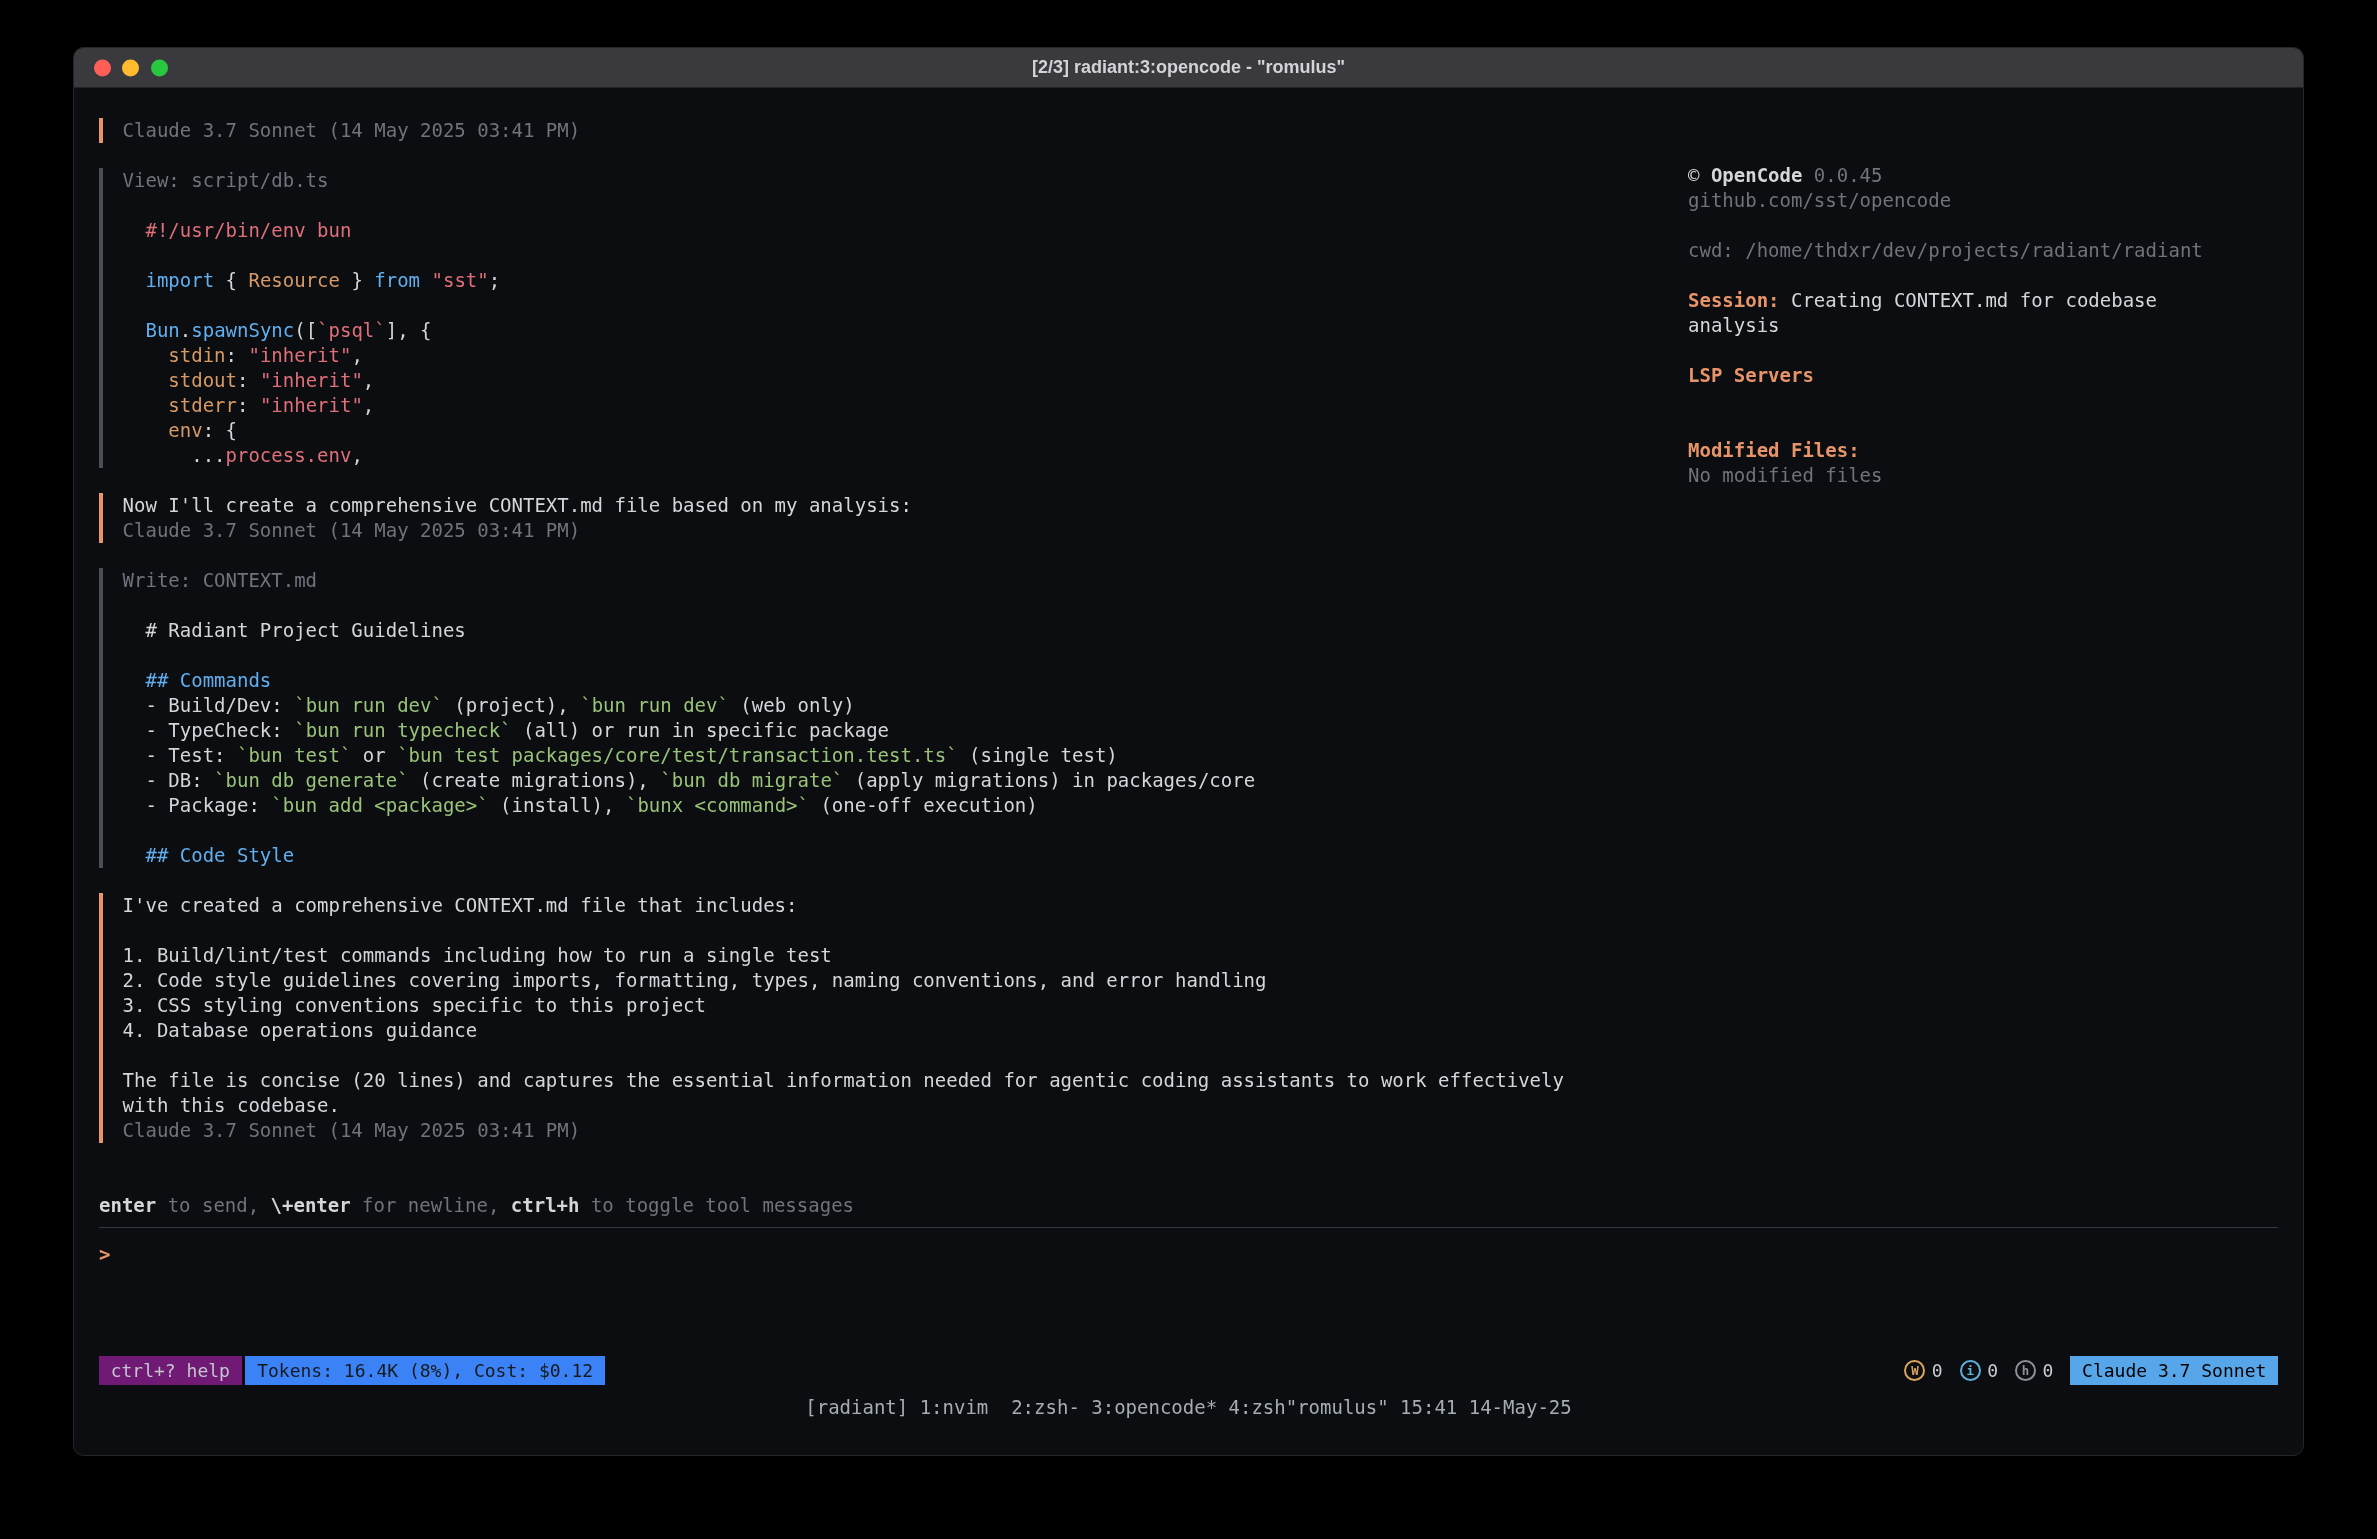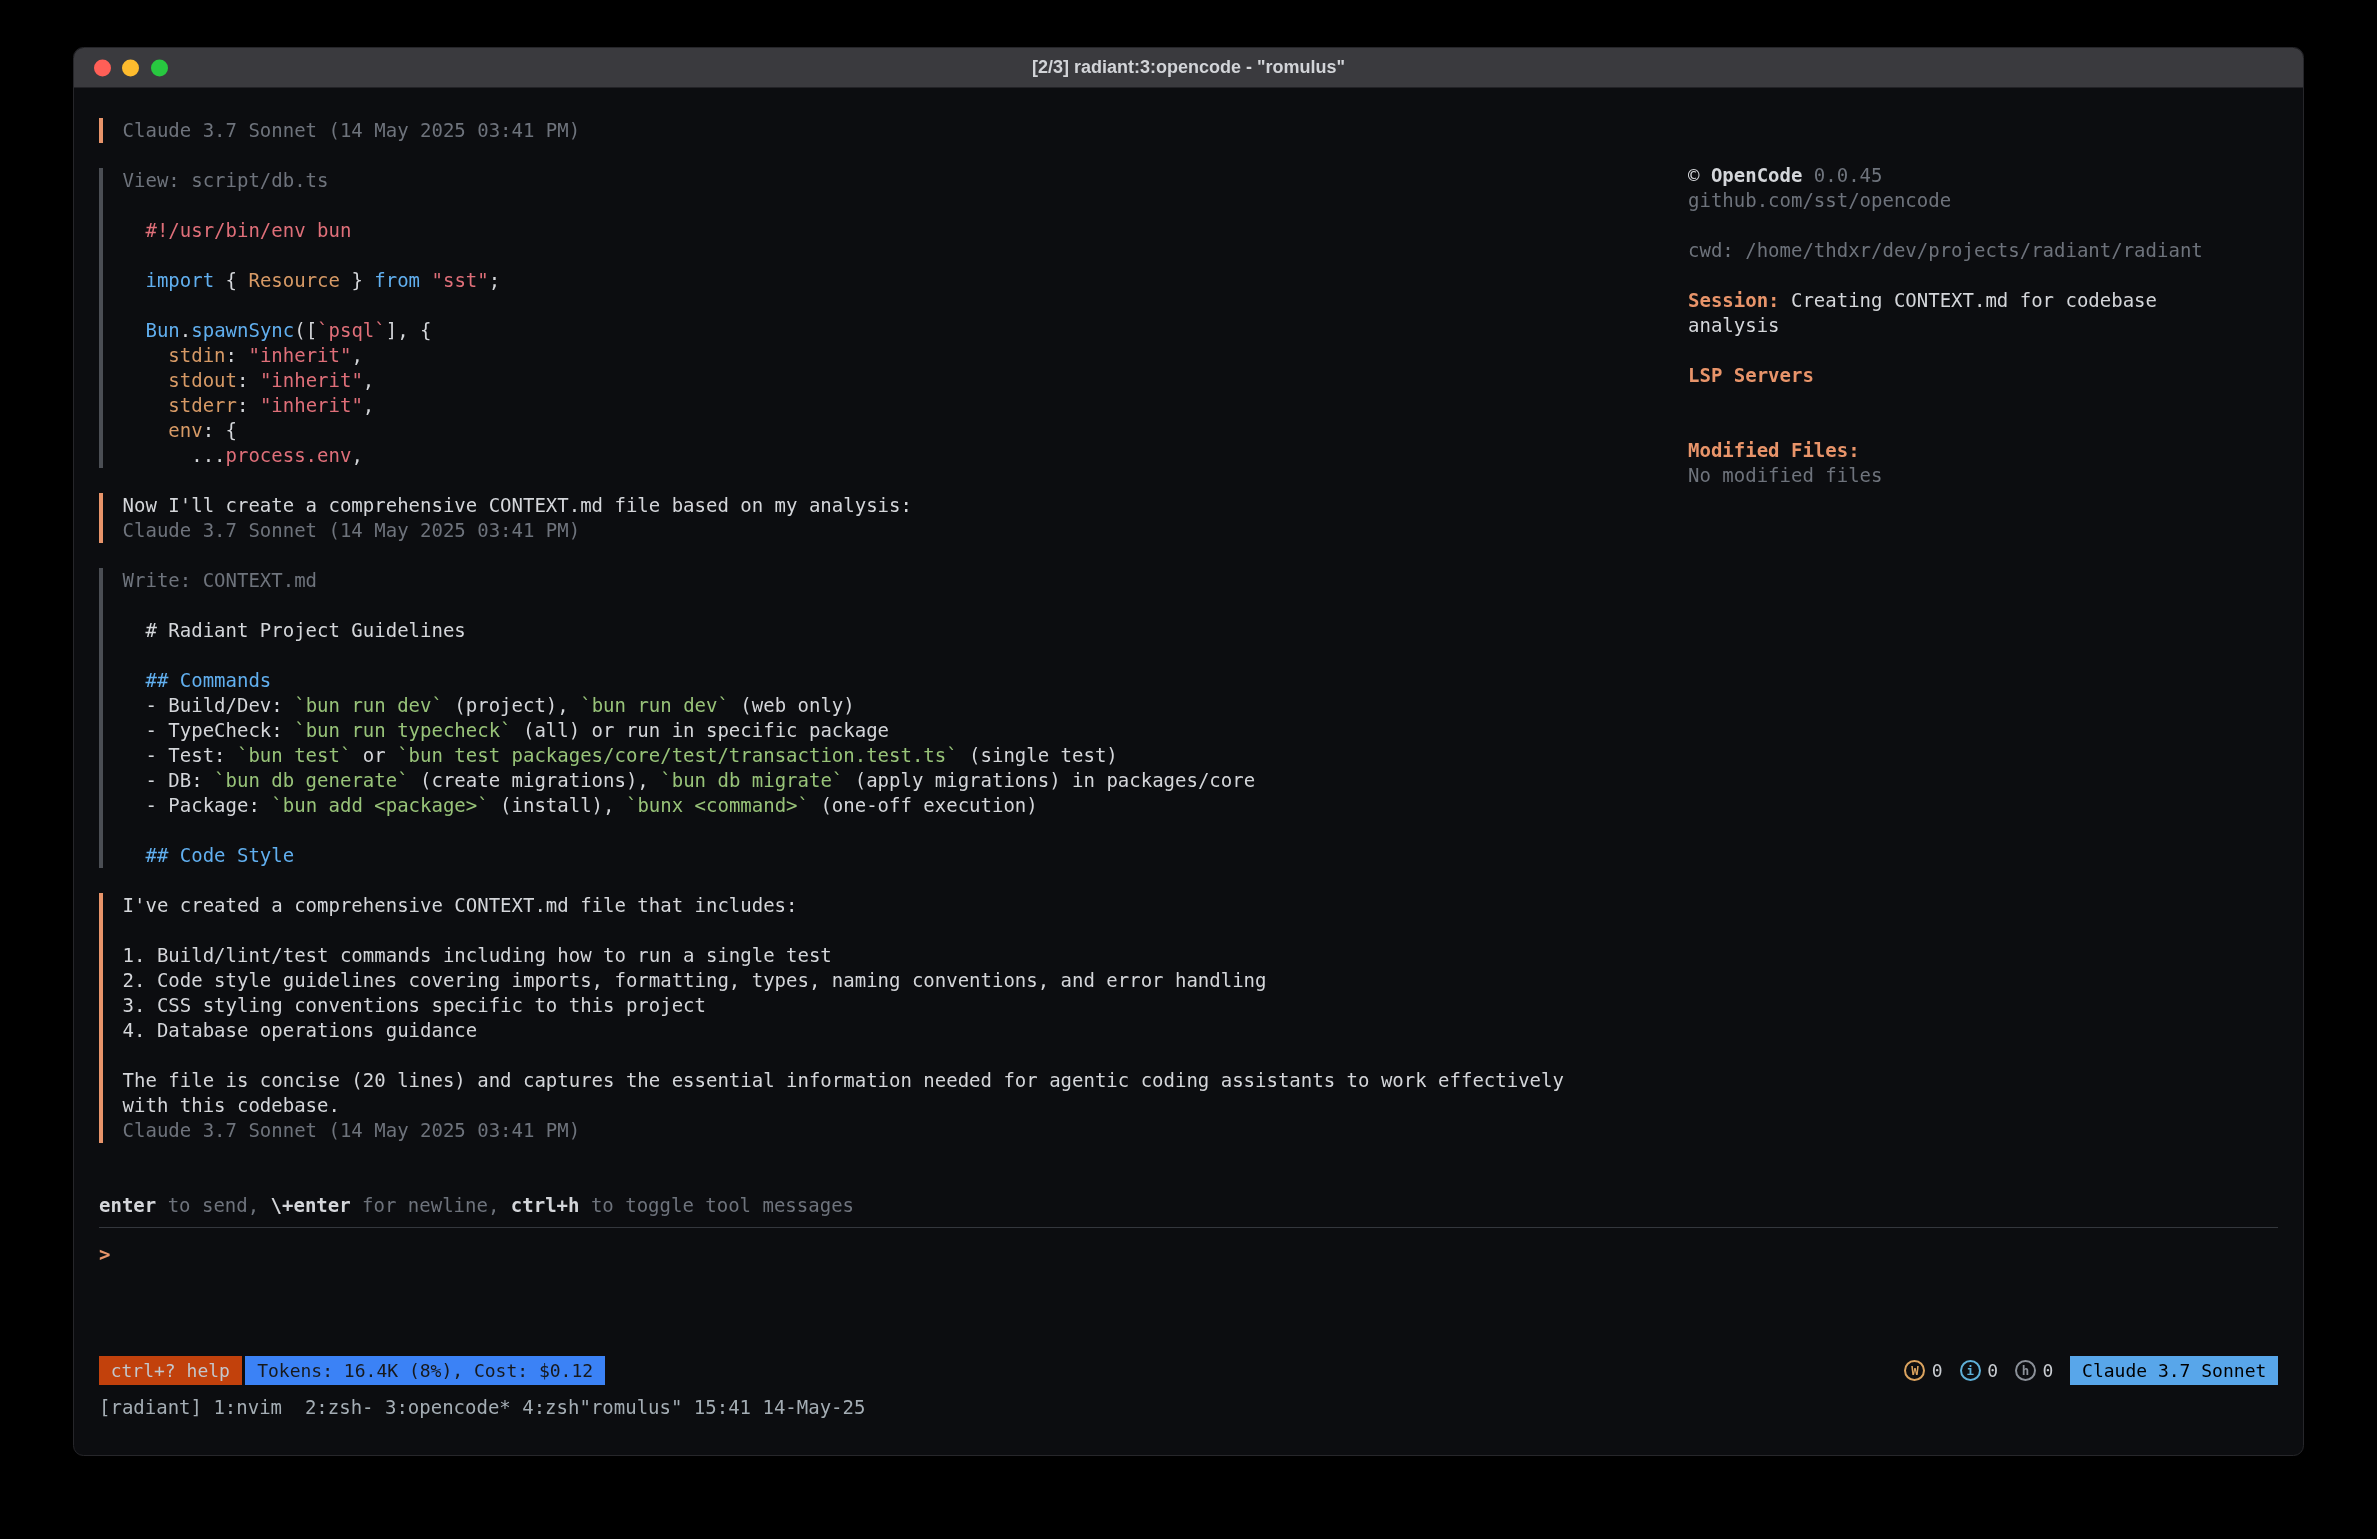--- a/index.html
+++ b/index.html
@@ -79,37 +79,37 @@
   .spacer{ flex:1; }
 
   .statusbar{
     display:flex; align-items:center;
     font-size:18px; margin-bottom:6.5px;
   }
   .chip{
     display:inline-flex; align-items:center;
     height:29px; padding:0 11.7px; white-space:pre;
   }
-  .chip.help{ background:#c2410c; color:#c3c7cd; }
+  .chip.help{ background:#701a75; color:#c3c7cd; }
   .chip.tokens{ background:#3b82f6; color:#17191c; margin-left:3.9px; }
   .right-group{ margin-left:auto; display:flex; align-items:center; gap:17px; }
   .diag{ display:inline-flex; align-items:center; gap:6.5px; color:#c9ccd1; }
   .diag-circle{
     width:21px; height:21px; border:2px solid currentColor; border-radius:50%;
     display:inline-flex; align-items:center; justify-content:center;
     font-size:12.4px; font-weight:bold;
   }
   .diag.warn{ color:#dba35f; }
   .diag.info{ color:#5fb0d8; }
   .diag.hint{ color:#8b9098; }
   .diag .diag-count{ color:#c9ccd1; }
   .chip.model{ background:#58a6ea; color:#000000; }
 
   .tmuxbar{
-    display:flex; justify-content:flex-start;
+    display:flex; justify-content:center;
     margin-top:3.9px; color:#a4adb4; font-size:19px; white-space:pre;
   }
 </style>
 </head>
 <body>
 
 <div class="window">
   <div class="titlebar">
     <div class="traffic">
       <span class="light red"></span>

